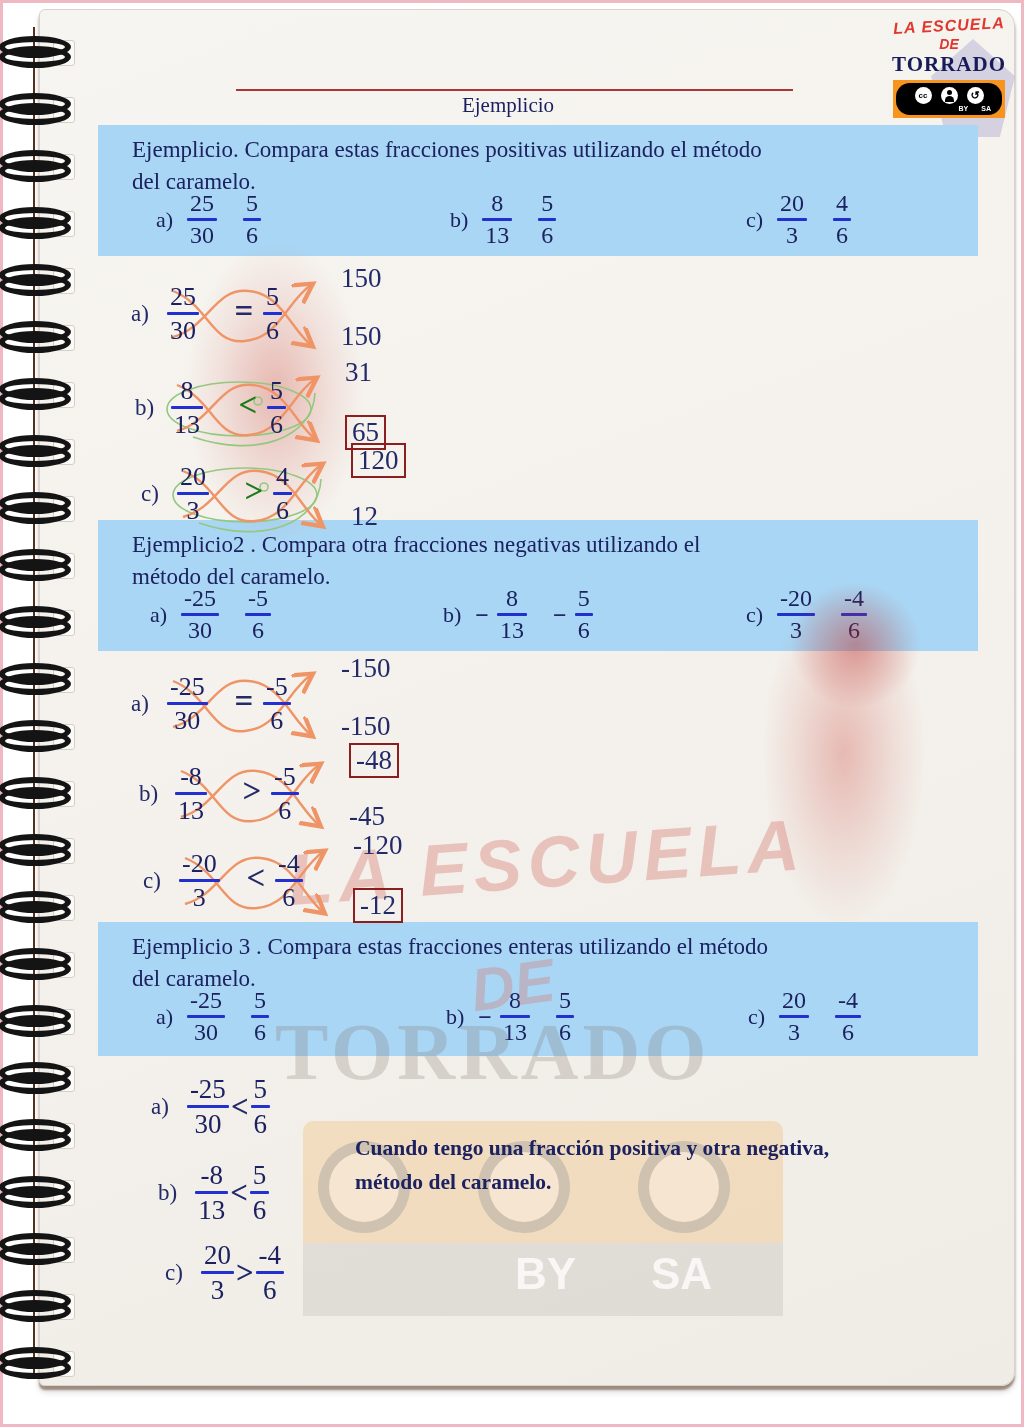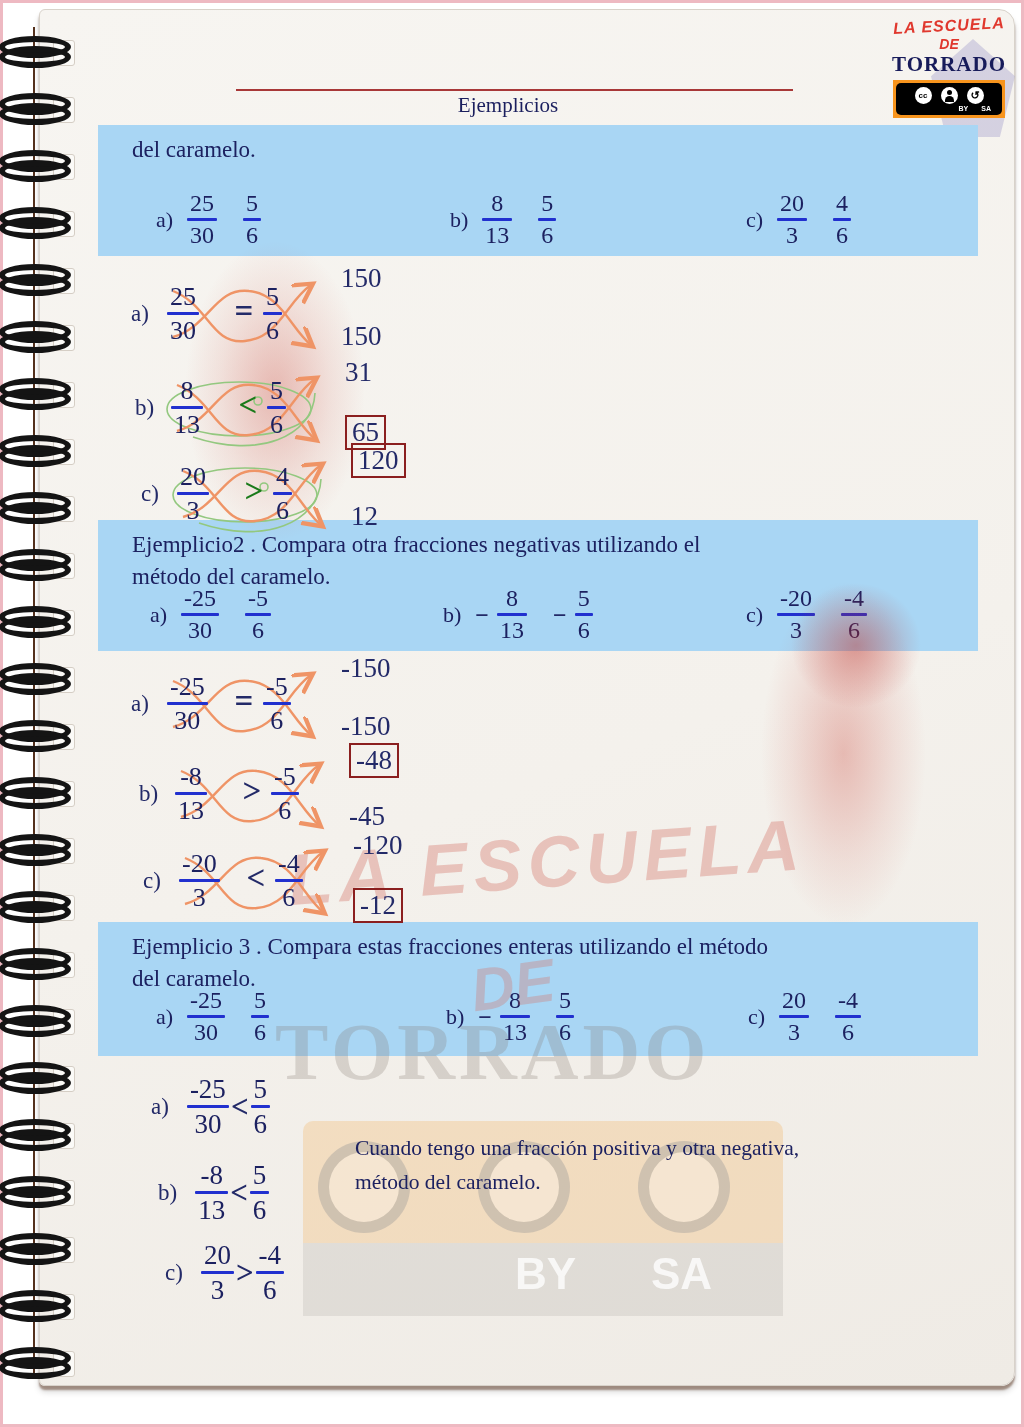--- a/index.html
+++ b/index.html
@@ -35,21 +35,21 @@
   #hdr-sub { position:absolute; left:205px; top:90px; width:600px; text-align:center;
              font-size:21px; color:#1b1f5e; z-index:4; }
 
   
   #logo { position:absolute; left:880px; top:14px; width:132px; text-align:center; z-index:4; }
   #logo .l1 { font:bold italic 16px "Liberation Sans",sans-serif; color:#e0382e;
               letter-spacing:1px; transform:rotate(-3deg); display:block; }
   #logo .l2 { font:bold italic 14px "Liberation Sans",sans-serif; color:#e0382e; display:block; margin-top:1px; }
   #logo .l3 { font:bold 21px "Liberation Serif",serif; color:#171b5a; letter-spacing:1px; display:block; }
   #cc-badge { margin:3px auto 0; width:112px; height:38px; background:#f7941d; padding:3px; }
-  #cc-badge .inner { width:100%; height:100%; background:#000; border-radius:5px;
+  #cc-badge .inner { width:100%; height:100%; background:#000; border-radius:14px;
                      display:flex; flex-direction:column; justify-content:center; }
   .ccrow { display:flex; justify-content:center; gap:9px; }
   .cc-c { width:17px; height:17px; background:#fff; border-radius:50%; display:flex;
           align-items:center; justify-content:center; font:bold 8px "Liberation Sans",sans-serif;
           color:#000; position:relative; }
   .cc-person::before { content:""; position:absolute; top:3px; left:6px; width:5px; height:5px;
           background:#000; border-radius:50%; }
   .cc-person::after { content:""; position:absolute; bottom:2px; left:4px; width:9px; height:6px;
           background:#000; border-radius:5px 5px 0 0; }
   .cc-sa { font-size:11px; }
@@ -91,21 +91,21 @@
   .sr.green .green-g { display:block; }
 
   
   .pr { position:absolute; z-index:4; display:flex; align-items:center; color:#232a68; }
   .pr .lb { font-size:23px; margin-right:18px; }
   .pr .cm { font-size:31px; font-weight:bold; margin:0 2px; }
   .pr .fr { font-size:27px; }
 
   
   #note { position:absolute; left:352px; top:1128px; width:665px; font-size:21.5px;
-          line-height:34px; color:#1c2160; z-index:4; }
+          line-height:34px; color:#1c2160; z-index:4;font-weight:bold; }
 
   
   .wm { position:absolute; z-index:3; pointer-events:none; white-space:nowrap; }
   #blob1 { left:182px; top:238px; width:180px; height:300px; border-radius:50%;
      background:radial-gradient(closest-side, rgba(200,60,48,.32), rgba(200,60,48,.10) 62%, transparent); }
   #blob2 { left:758px; top:578px; width:165px; height:345px; border-radius:50%;
      background:radial-gradient(closest-side, rgba(200,60,48,.30), rgba(200,60,48,.10) 62%, transparent); }
   #blob2b { left:788px; top:580px; width:130px; height:125px; border-radius:50%;
      background:radial-gradient(closest-side, rgba(185,40,35,.40), transparent); }
   #wmA { left:285px; top:818px; font:bold italic 72px "Liberation Sans",sans-serif;
@@ -200,21 +200,21 @@
     <div class="wmGr"></div>
     <div class="wmCir" style="left:15px"></div>
     <div class="wmCir" style="left:175px"></div>
     <div class="wmCir" style="left:335px"></div>
     <div class="by" style="left:212px">BY</div>
     <div class="sa" style="left:348px">SA</div>
   </div>
   <div id="logo-pentagon"></div>
 
   <div id="hdr-rule"></div>
-  <div id="hdr-sub">Ejemplicios</div>
+  <div id="hdr-sub">Ejemplicio</div>
 
   <div id="logo">
     <span class="l1">LA ESCUELA</span>
     <span class="l2">DE</span>
     <span class="l3">TORRADO</span>
     <div id="cc-badge">
       <div class="inner">
         <div class="ccrow">
           <span class="cc-c">cc</span>
           <span class="cc-c cc-person"></span>
@@ -222,20 +222,21 @@
         </div>
         <div class="cclabels">
           <span>BY</span>
           <span>SA</span>
         </div>
       </div>
     </div>
   </div>
 
   <div class="bx" style="top:122px;height:131px">
+    <div>Ejemplicio. Compara estas fracciones positivas utilizando el método</div>
     <div>del caramelo.</div>
     <div class="it" style="left:58px">
       <span class="lb">a)</span>
       <span class="fr">
           <span class="n">25</span>
           <span class="b"></span>
           <span class="d">30</span>
         </span>
       <span class="fr">
           <span class="n">5</span>

